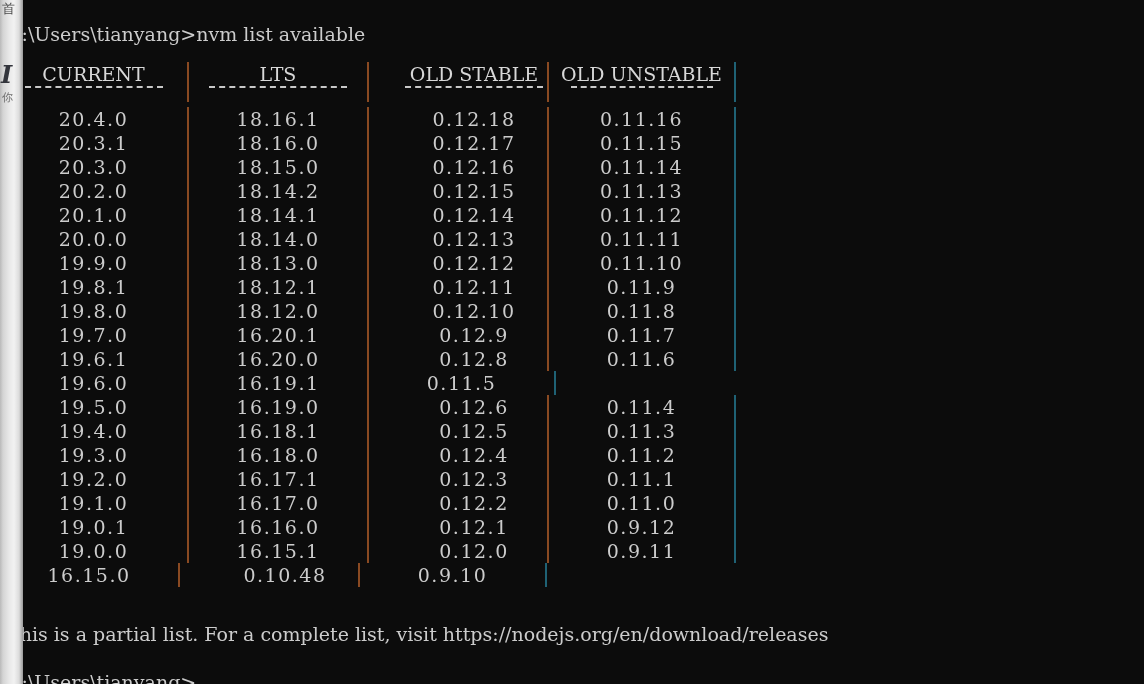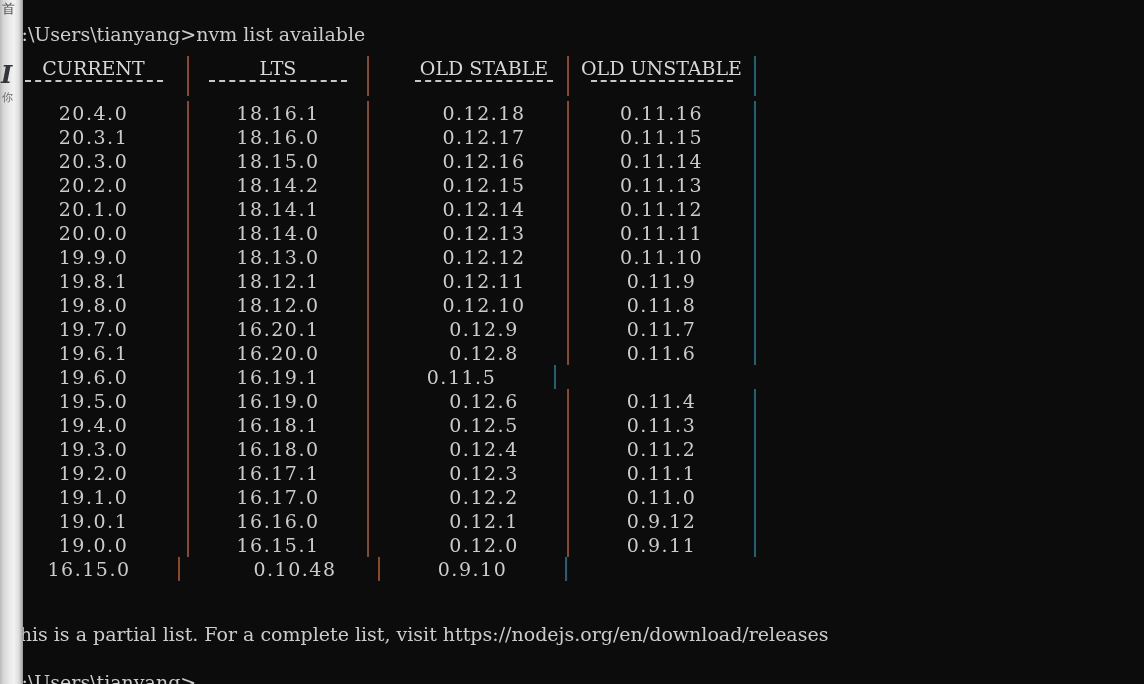--- a/index.html
+++ b/index.html
@@ -76,40 +76,40 @@
   }
 
   #prompt-line-top { top: 22px; left: -16px; }
   #footer-note     { top: 622px; left: -16px; }
   #prompt-line-bottom { top: 670px; left: -16px; }
 
   
   #version-table {
     position: absolute;
     left: -23px;
-    top: 56px;
+    top: 62px;
     width: 1144px;
   }
   .table-row {
     display: flex;
     height: 24px;
   }
   .cell {
     position: relative;
     font-family: "DejaVu Serif", "Liberation Serif", serif;
     font-size: 19px;
     line-height: 24px;
     color: #cccccc;
     text-align: center;
     white-space: pre;
     box-sizing: border-box;
   }
   .col-current  { width: 189px; }
   .col-lts      { width: 180px; }
-  .col-oldstab  { width: 200px; padding-left: 32px; }
+  .col-oldstab  { width: 180px; padding-left: 32px; }
   .col-oldunst  { width: 187px; }
 
   
   .sep-brown { border-right: 2px solid #8a4a22; }
   .sep-teal  { border-right: 2px solid #1f6275; }
 
   .header-row .cell { color: #d8d8d8; }
 
   .rule-row { height: 16px; }
   .rule-row .cell {

